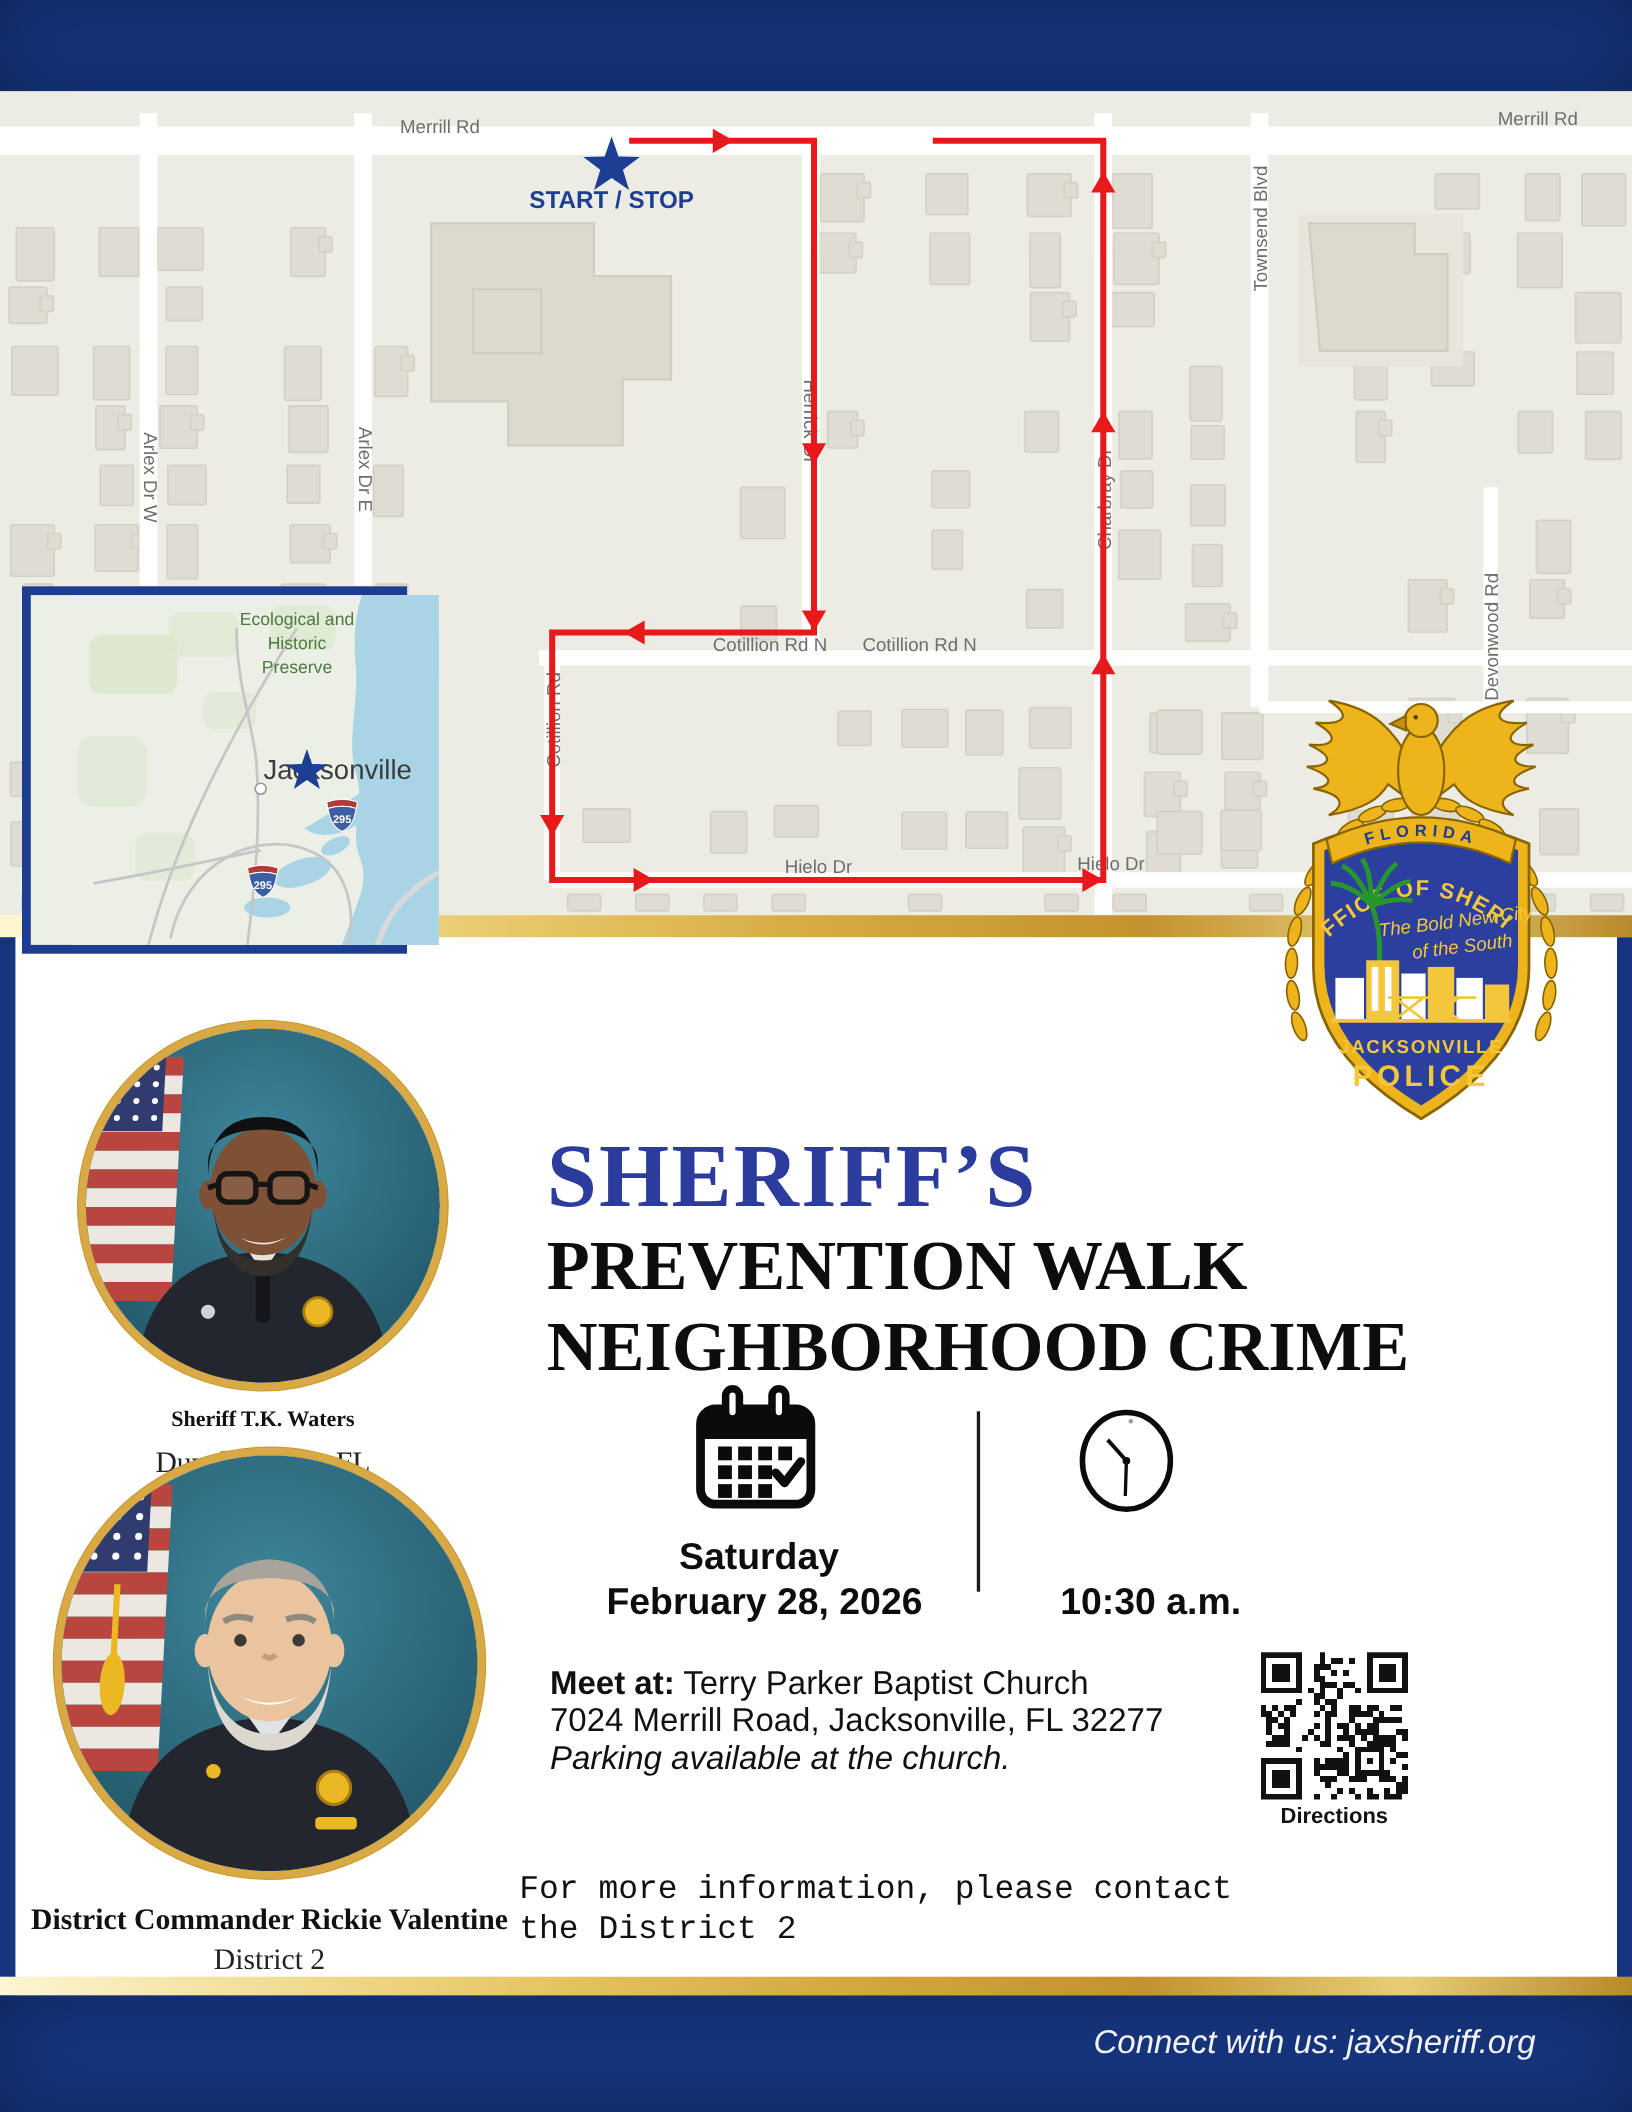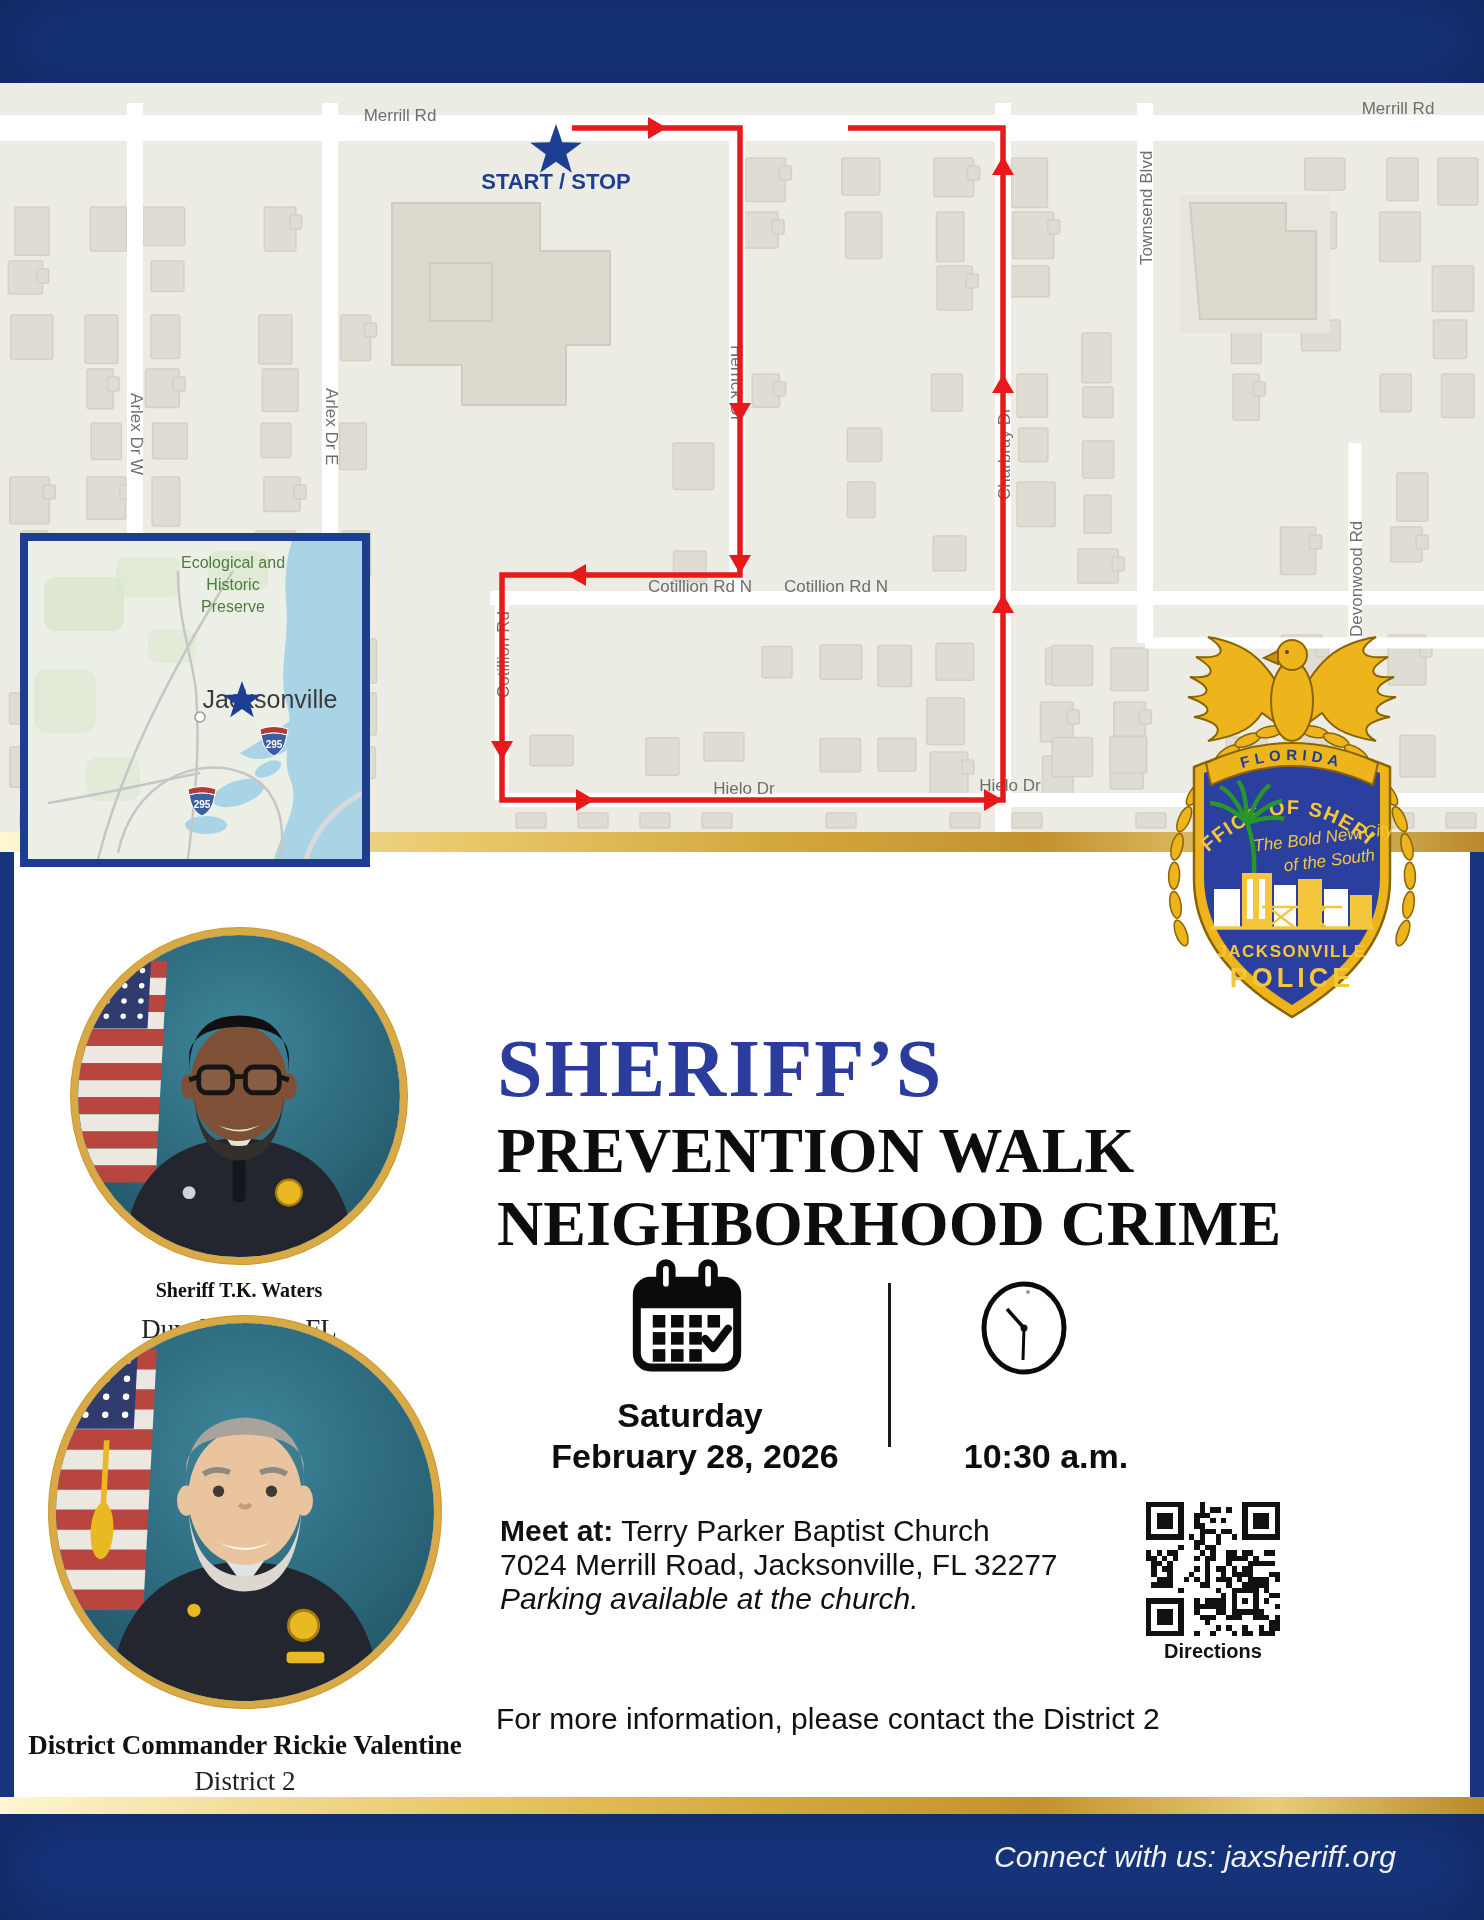--- a/index.html
+++ b/index.html
@@ -8,21 +8,21 @@
   .abs{position:absolute;}
   
   .navy-bar{background:#16357e;box-shadow:inset 0 0 70px rgba(0,0,0,.28);}
   
   .gold-bar{background:linear-gradient(90deg,#fdf6d2 0%,#f3e1a0 14%,#e7c767 32%,#d3a83e 52%,#c3922e 70%,#e7cd79 86%,#b8892a 100%);}
   .side-strip{background:#16357e;}
   
   #map-svg{display:block;}
   .street-label{fill:#6e6e6e;font-size:17px;font-family:"Liberation Sans",sans-serif;}
   
-  #inset{border:8px solid #1d3d91;box-sizing:border-box;background:#ecefe6;}
+  #inset{border:8px solid #1d3d91;box-sizing:border-box;background:#ecefe6;padding-left:37px;}
   
   #badge-svg text{font-family:"Liberation Sans",sans-serif;}
   
   .portrait{border-radius:50%;border:7px solid #d8a944;box-sizing:border-box;
             box-shadow:inset 0 0 0 4px #ffffff, 0 0 0 1px #c99a33;overflow:hidden;background:#2a6275;}
   .portrait svg{display:block;width:100%;height:100%;}
   .caption-name{font-family:"Liberation Serif",serif;font-weight:bold;font-size:20px;color:#111;text-align:center;}
   .caption-sub{font-family:"Liberation Serif",serif;font-size:27px;color:#222;text-align:center;}
   
   #title-block{line-height:1.0;}
@@ -861,21 +861,21 @@
       <rect x="12" y="24" width="1" height="1" fill="#111"></rect>
       <rect x="16" y="24" width="1" height="1" fill="#111"></rect>
       <rect x="18" y="24" width="1" height="1" fill="#111"></rect>
       <rect x="19" y="24" width="1" height="1" fill="#111"></rect>
       <rect x="21" y="24" width="1" height="1" fill="#111"></rect>
       <rect x="22" y="24" width="1" height="1" fill="#111"></rect>
       <rect x="23" y="24" width="1" height="1" fill="#111"></rect>
     </svg>
   <div class="abs qr-caption" style="left:1146px;top:1640px;width:134px;">Directions</div>
 
-  <div class="abs" style="left:496px;top:1700px;width:680px;">
+  <div class="abs" style="left:472px;top:1700px;width:680px;font-family:Liberation Mono, monospace;">
     <div class="info-line">For more information, please contact the District 2</div>
   </div>
 
   <div class="abs gold-bar" style="left:0;top:1797px;width:1484px;height:17px;"></div>
   <div class="abs navy-bar" style="left:0;top:1814px;width:1484px;height:106px;"></div>
   <div id="footer-text" class="abs" style="left:895px;top:1840px;width:600px;">Connect with us: jaxsheriff.org</div>
 
 </div>
 
 </body></html>

